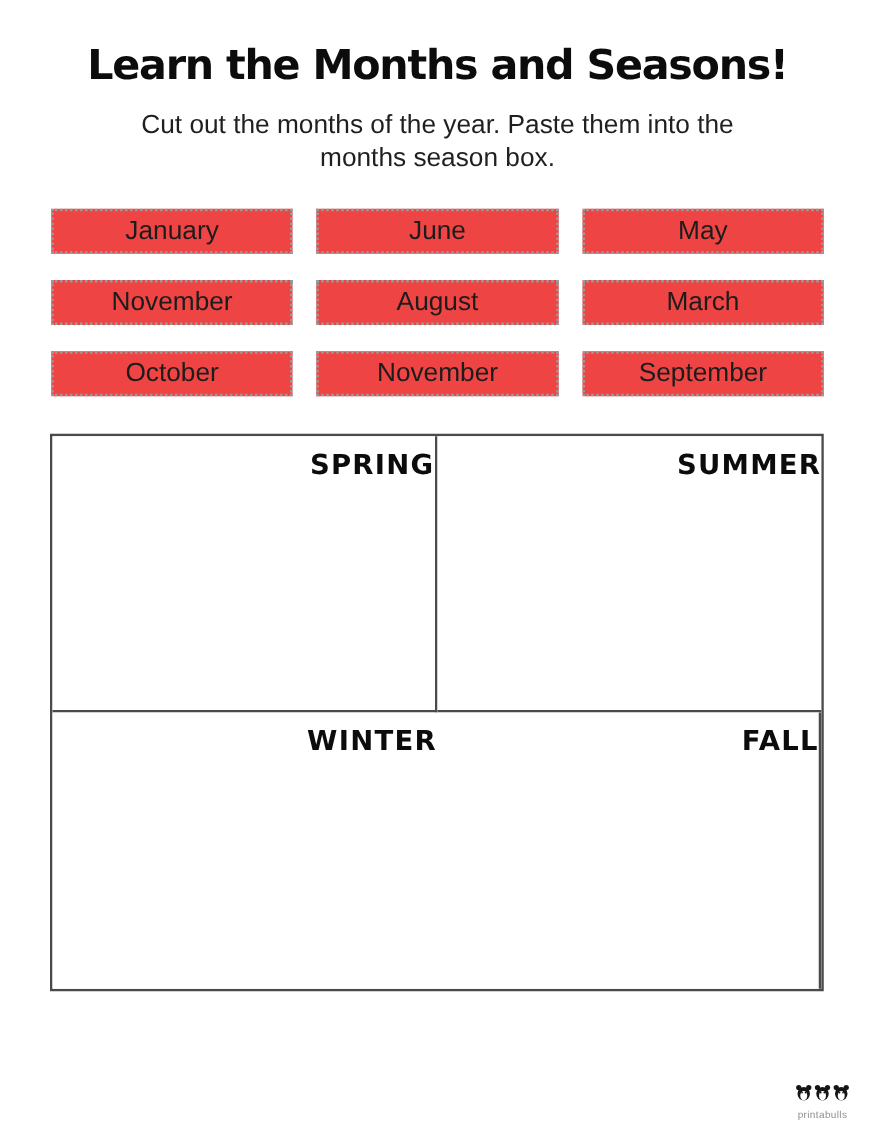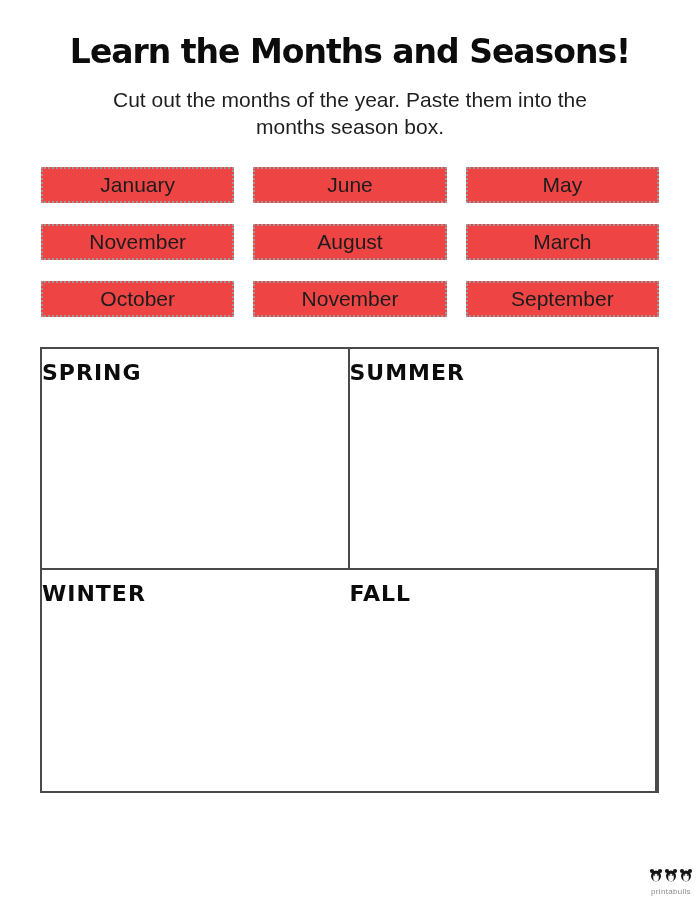--- a/index.html
+++ b/index.html
@@ -57,30 +57,30 @@
     grid-template-rows: 1fr 1fr;
   }
   .season-cell {
     position: relative;
     background: #ffffff;
   }
   .season-cell.b-right { border-right: 2px solid #4a4a4a; }
   .season-cell.b-bottom { border-bottom: 2px solid #4a4a4a; }
   .season-label {
     margin-top: 11px;
-    text-align: left;
+    text-align: right;
     font-family: "DejaVu Sans", sans-serif;
     font-weight: 800;
     font-size: 22px;
     letter-spacing: 1px;
     color: #0c0c0c;
   }
   .brand {
     position: absolute;
-    right: 1px;
+    right: 14px;
     bottom: 10px;
     width: 56px;
     text-align: center;
   }
   .brand-name {
     display: block;
     font-size: 8px;
     letter-spacing: 0.3px;
     color: #8f8f8f;
     margin-top: 1px;

